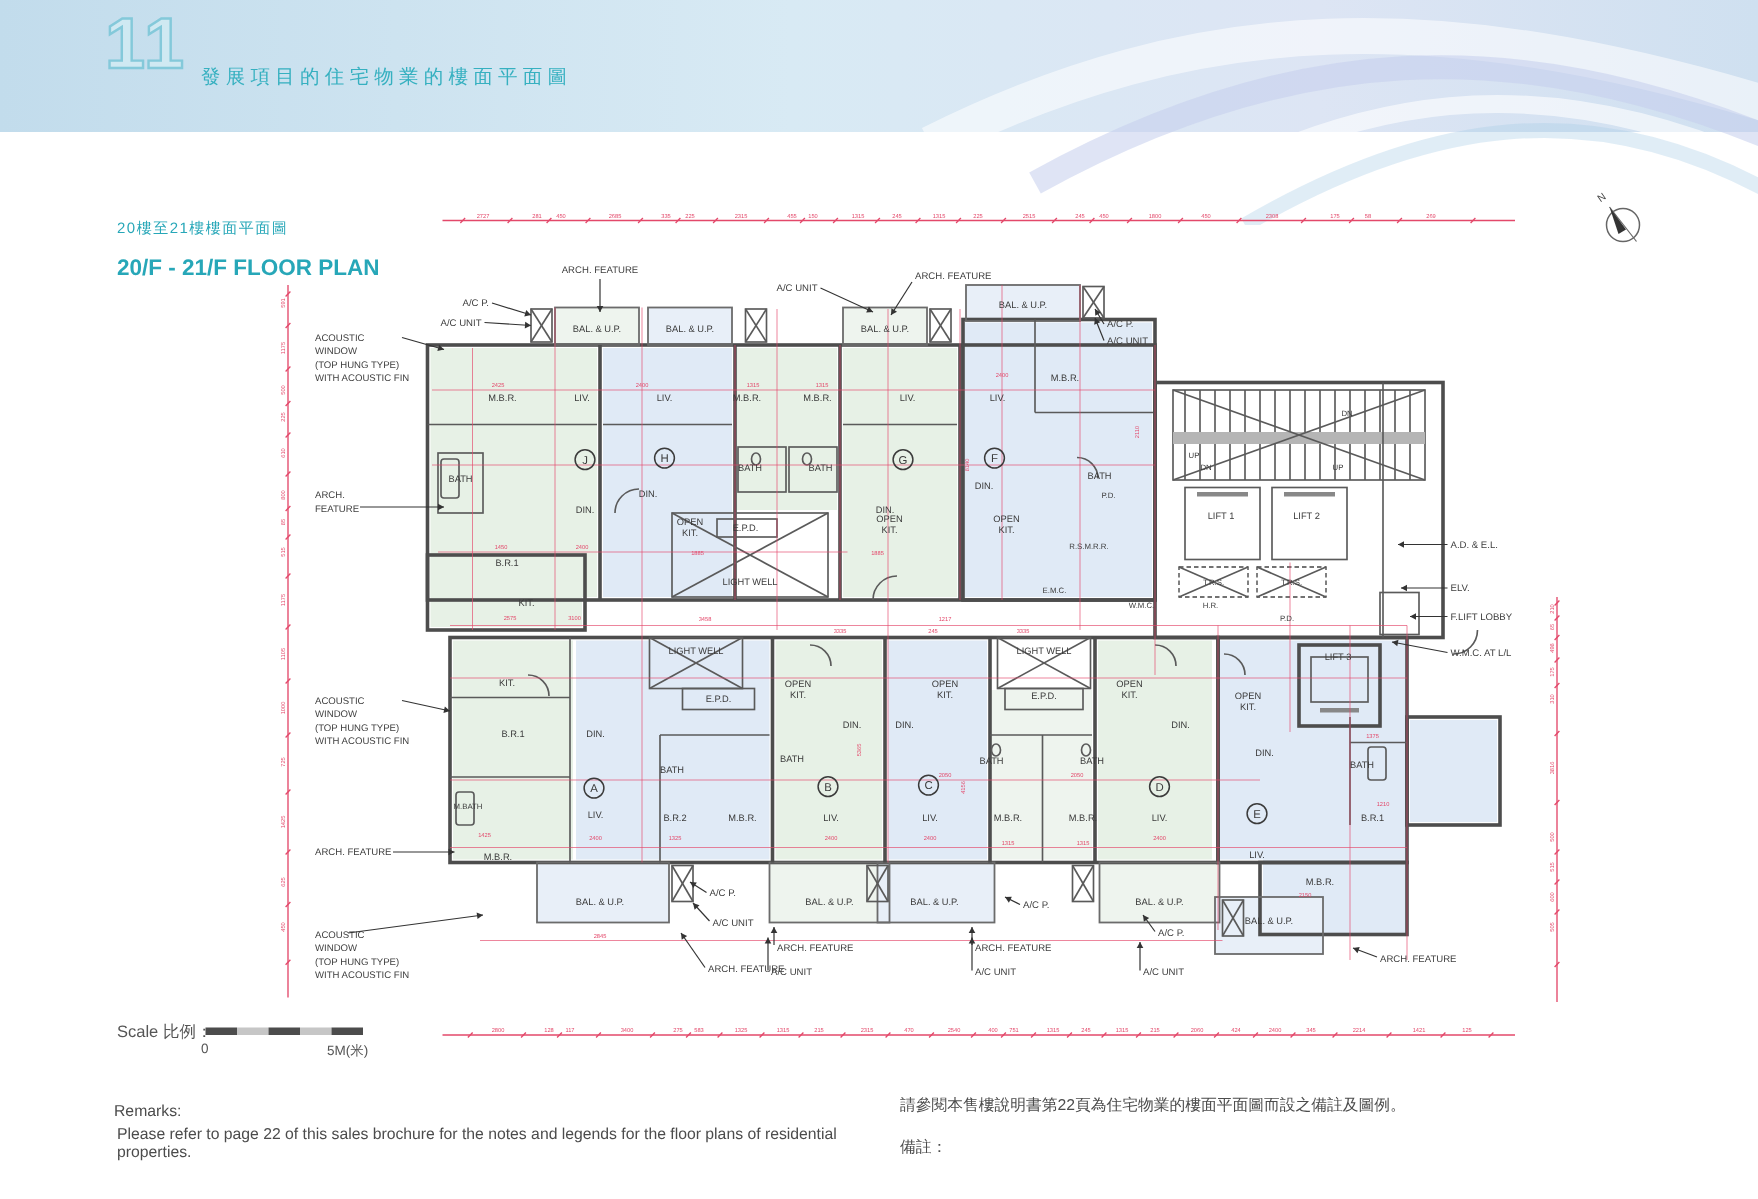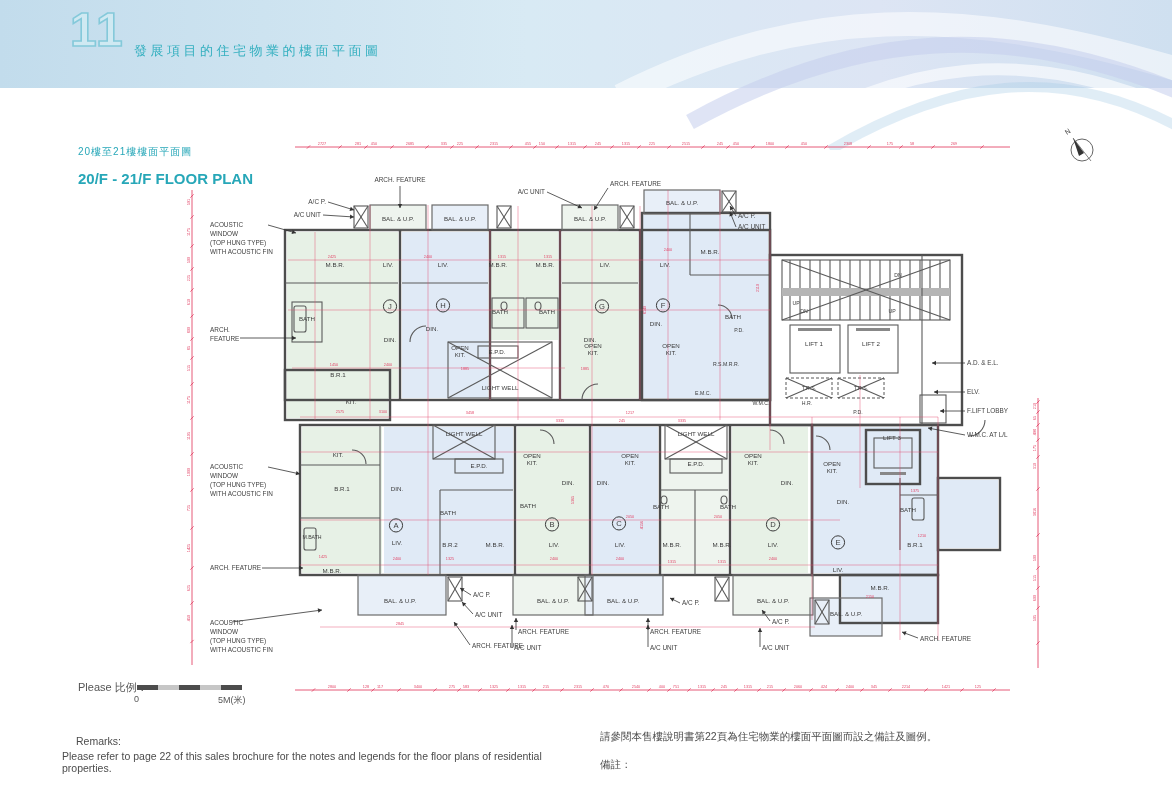--- a/index.html
+++ b/index.html
@@ -661,29 +661,29 @@
           <line x1="690" y1="527" x2="690" y2="508" class="leader"></line>
           <polygon points="690,508 692.2,512 687.8,512" fill="#333"></polygon>
           <text x="850" y="521" class="callout" text-anchor="start"><tspan x="850" y="521">ARCH. FEATURE</tspan></text>
           <line x1="848" y1="518" x2="832" y2="512" class="leader"></line>
           <polygon points="832,512 836.5177882817705,511.34456957570166 834.9728451387817,515.4644179570055" fill="#333"></polygon>
         </g>
   </svg>
   </div>
 
   <div id="scale-row">
-    <span>Please</span> <span>比例：</span>
+    <span>Scale</span> <span>比例：</span>
   </div>
   <div id="scale-bar">
     <span style="background:#4c4c4c"></span>
       <span style="background:#c6c6c6"></span>
     <span style="background:#4c4c4c"></span>
       <span style="background:#c6c6c6"></span>
     <span style="background:#4c4c4c"></span>
   </div>
   <div id="scale-zero">0</div>
   <div id="scale-max">5M(米)</div>
 
   <div class="rem-title" style="left:76px;top:735px">Remarks:</div>
-  <div class="rem-body" style="left:62px;top:750px;width:500px">Please refer to page 22 of this sales brochure for the notes and legends for the floor plans of residential properties.</div>
+  <div class="rem-body" style="left:78px;top:750px;width:500px">Please refer to page 22 of this sales brochure for the notes and legends for the floor plans of residential properties.</div>
   <div class="rem-title" style="left:600px;top:758px">備註：</div>
   <div class="rem-body" style="left:600px;top:730px;width:520px">請參閱本售樓說明書第22頁為住宅物業的樓面平面圖而設之備註及圖例。</div>
 </div>
 
 </body></html>

